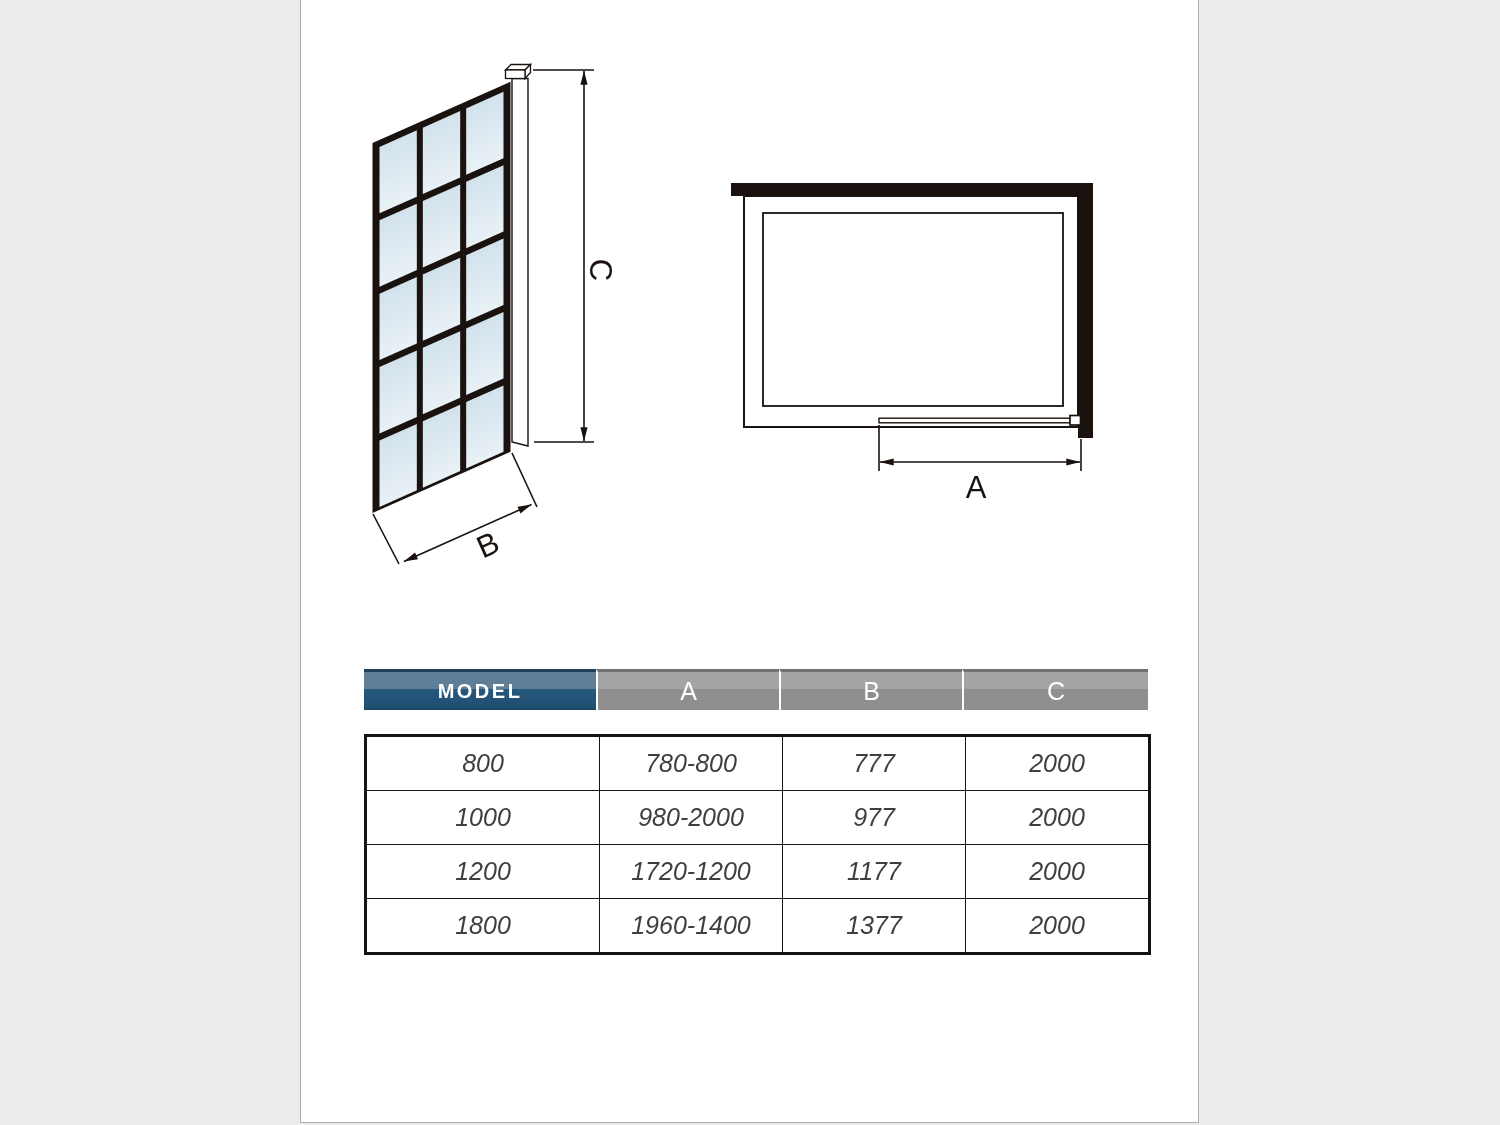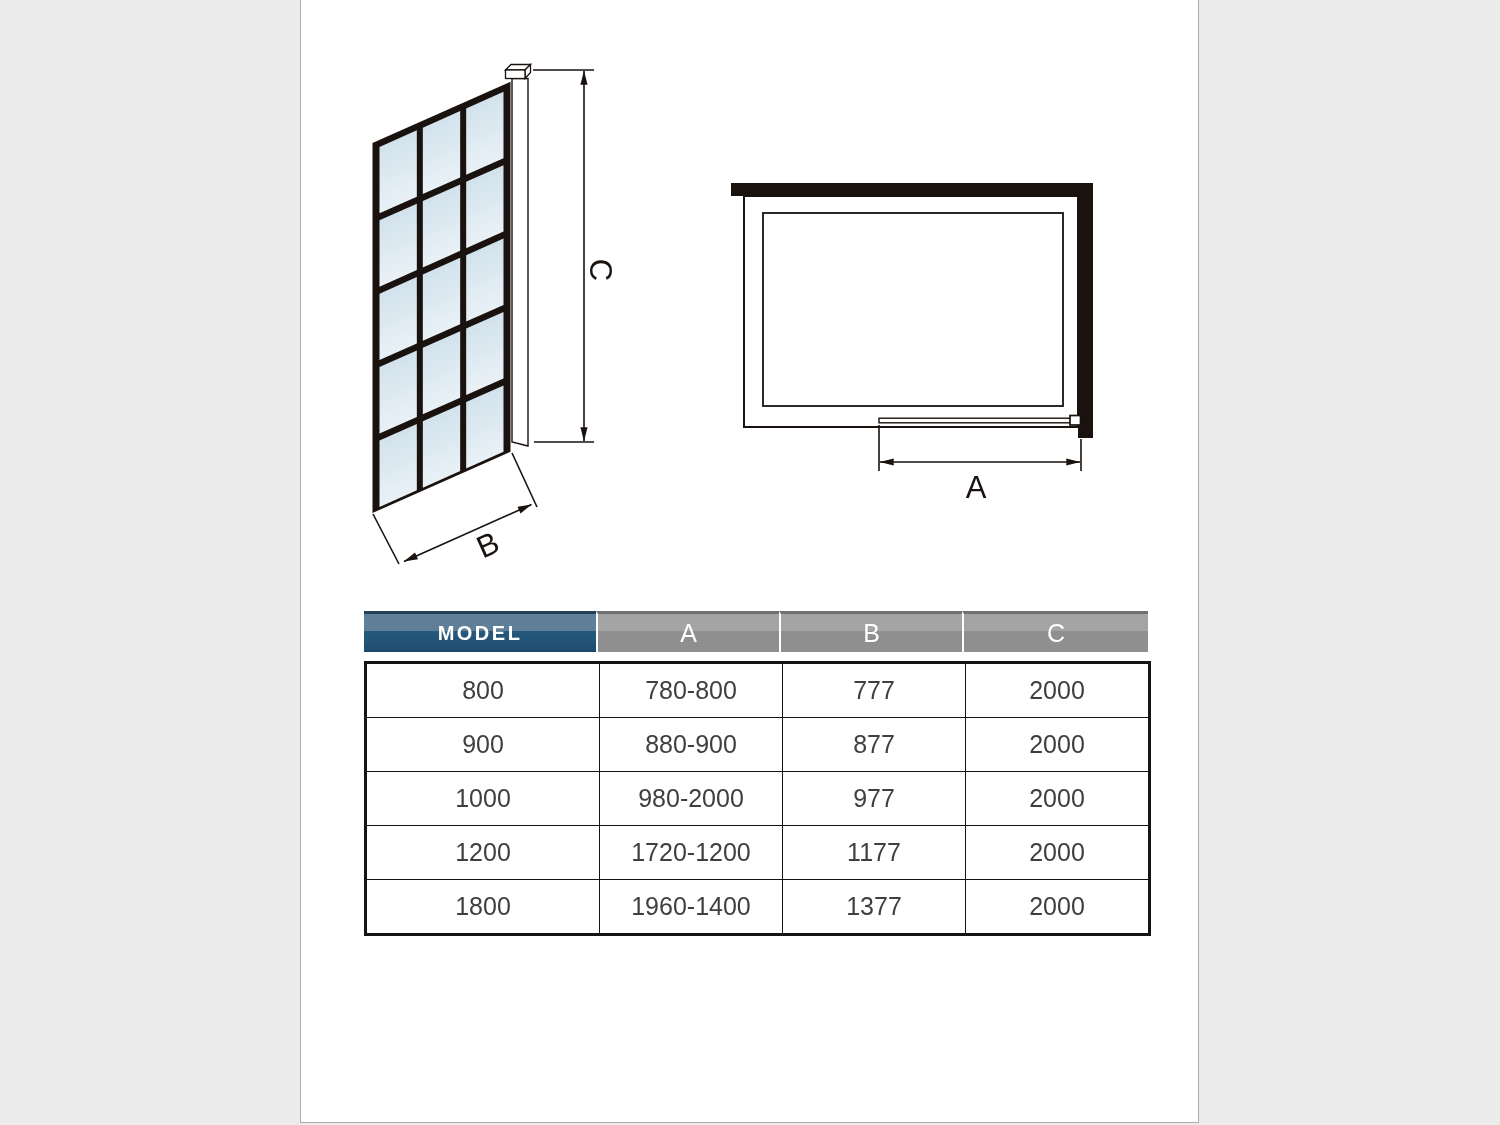--- a/index.html
+++ b/index.html
@@ -22,21 +22,21 @@
     position:absolute;left:0;top:0;
     width:900px;height:630px;
     display:block;
   }
   .dim-line{stroke:#19120e;stroke-width:1.6;fill:none;}
   .tick{stroke:#19120e;stroke-width:1.6;}
   .dim-text{font-family:"Liberation Sans", sans-serif;font-size:31px;fill:#19120e;}
   .pane{stroke:none;}
   
   .spec-table{
-    position:absolute;left:63px;top:611px;width:784px;
+    position:absolute;left:63px;top:669px;width:784px;
   }
   .thead{display:flex;height:41px;}
   .th{
     box-sizing:border-box;
     display:flex;align-items:center;justify-content:center;
     color:#ffffff;
   }
   .th-model{
     width:232px;
     background:linear-gradient(#5f7e97 0%, #5f7e97 45%, #27597d 45%, #1f4d70 96%, #183f5e 100%);
@@ -47,23 +47,24 @@
     background:linear-gradient(#a4a4a4 0%, #a4a4a4 45%, #8f8f8f 45%, #8f8f8f 100%);
     border-top:3px solid #717171;
     border-left:2px solid #ffffff;
     font-size:25px;font-weight:400;
   }
   .th-a{width:183px;}
   .th-b{width:183px;}
   .th-c{width:186px;}
   table.tbody{
     border-collapse:collapse;
-    margin-top:9px;
+    margin-top:24px;
     width:784px;
     table-layout:fixed;
+    font-style:italic;
   }
   table.tbody td{
     border:1.5px solid #141414;
     height:53px;
     text-align:center;vertical-align:middle;
     font-size:25px;color:#3f3f3f;
     padding:0;
   }
   table.tbody{border:3px solid #141414;}
 </style>
@@ -167,26 +168,20 @@
           <col style="width:184px">
         </colgroup>
       <tbody>
           <tr>
         <td>800</td>
         <td>780-800</td>
         <td>777</td>
         <td>2000</td>
       </tr>
       <tr>
-        <td>900</td>
-        <td>880-900</td>
-        <td>877</td>
-        <td>2000</td>
-      </tr>
-      <tr>
         <td>1000</td>
         <td>980-2000</td>
         <td>977</td>
         <td>2000</td>
       </tr>
       <tr>
         <td>1200</td>
         <td>1720-1200</td>
         <td>1177</td>
         <td>2000</td>

